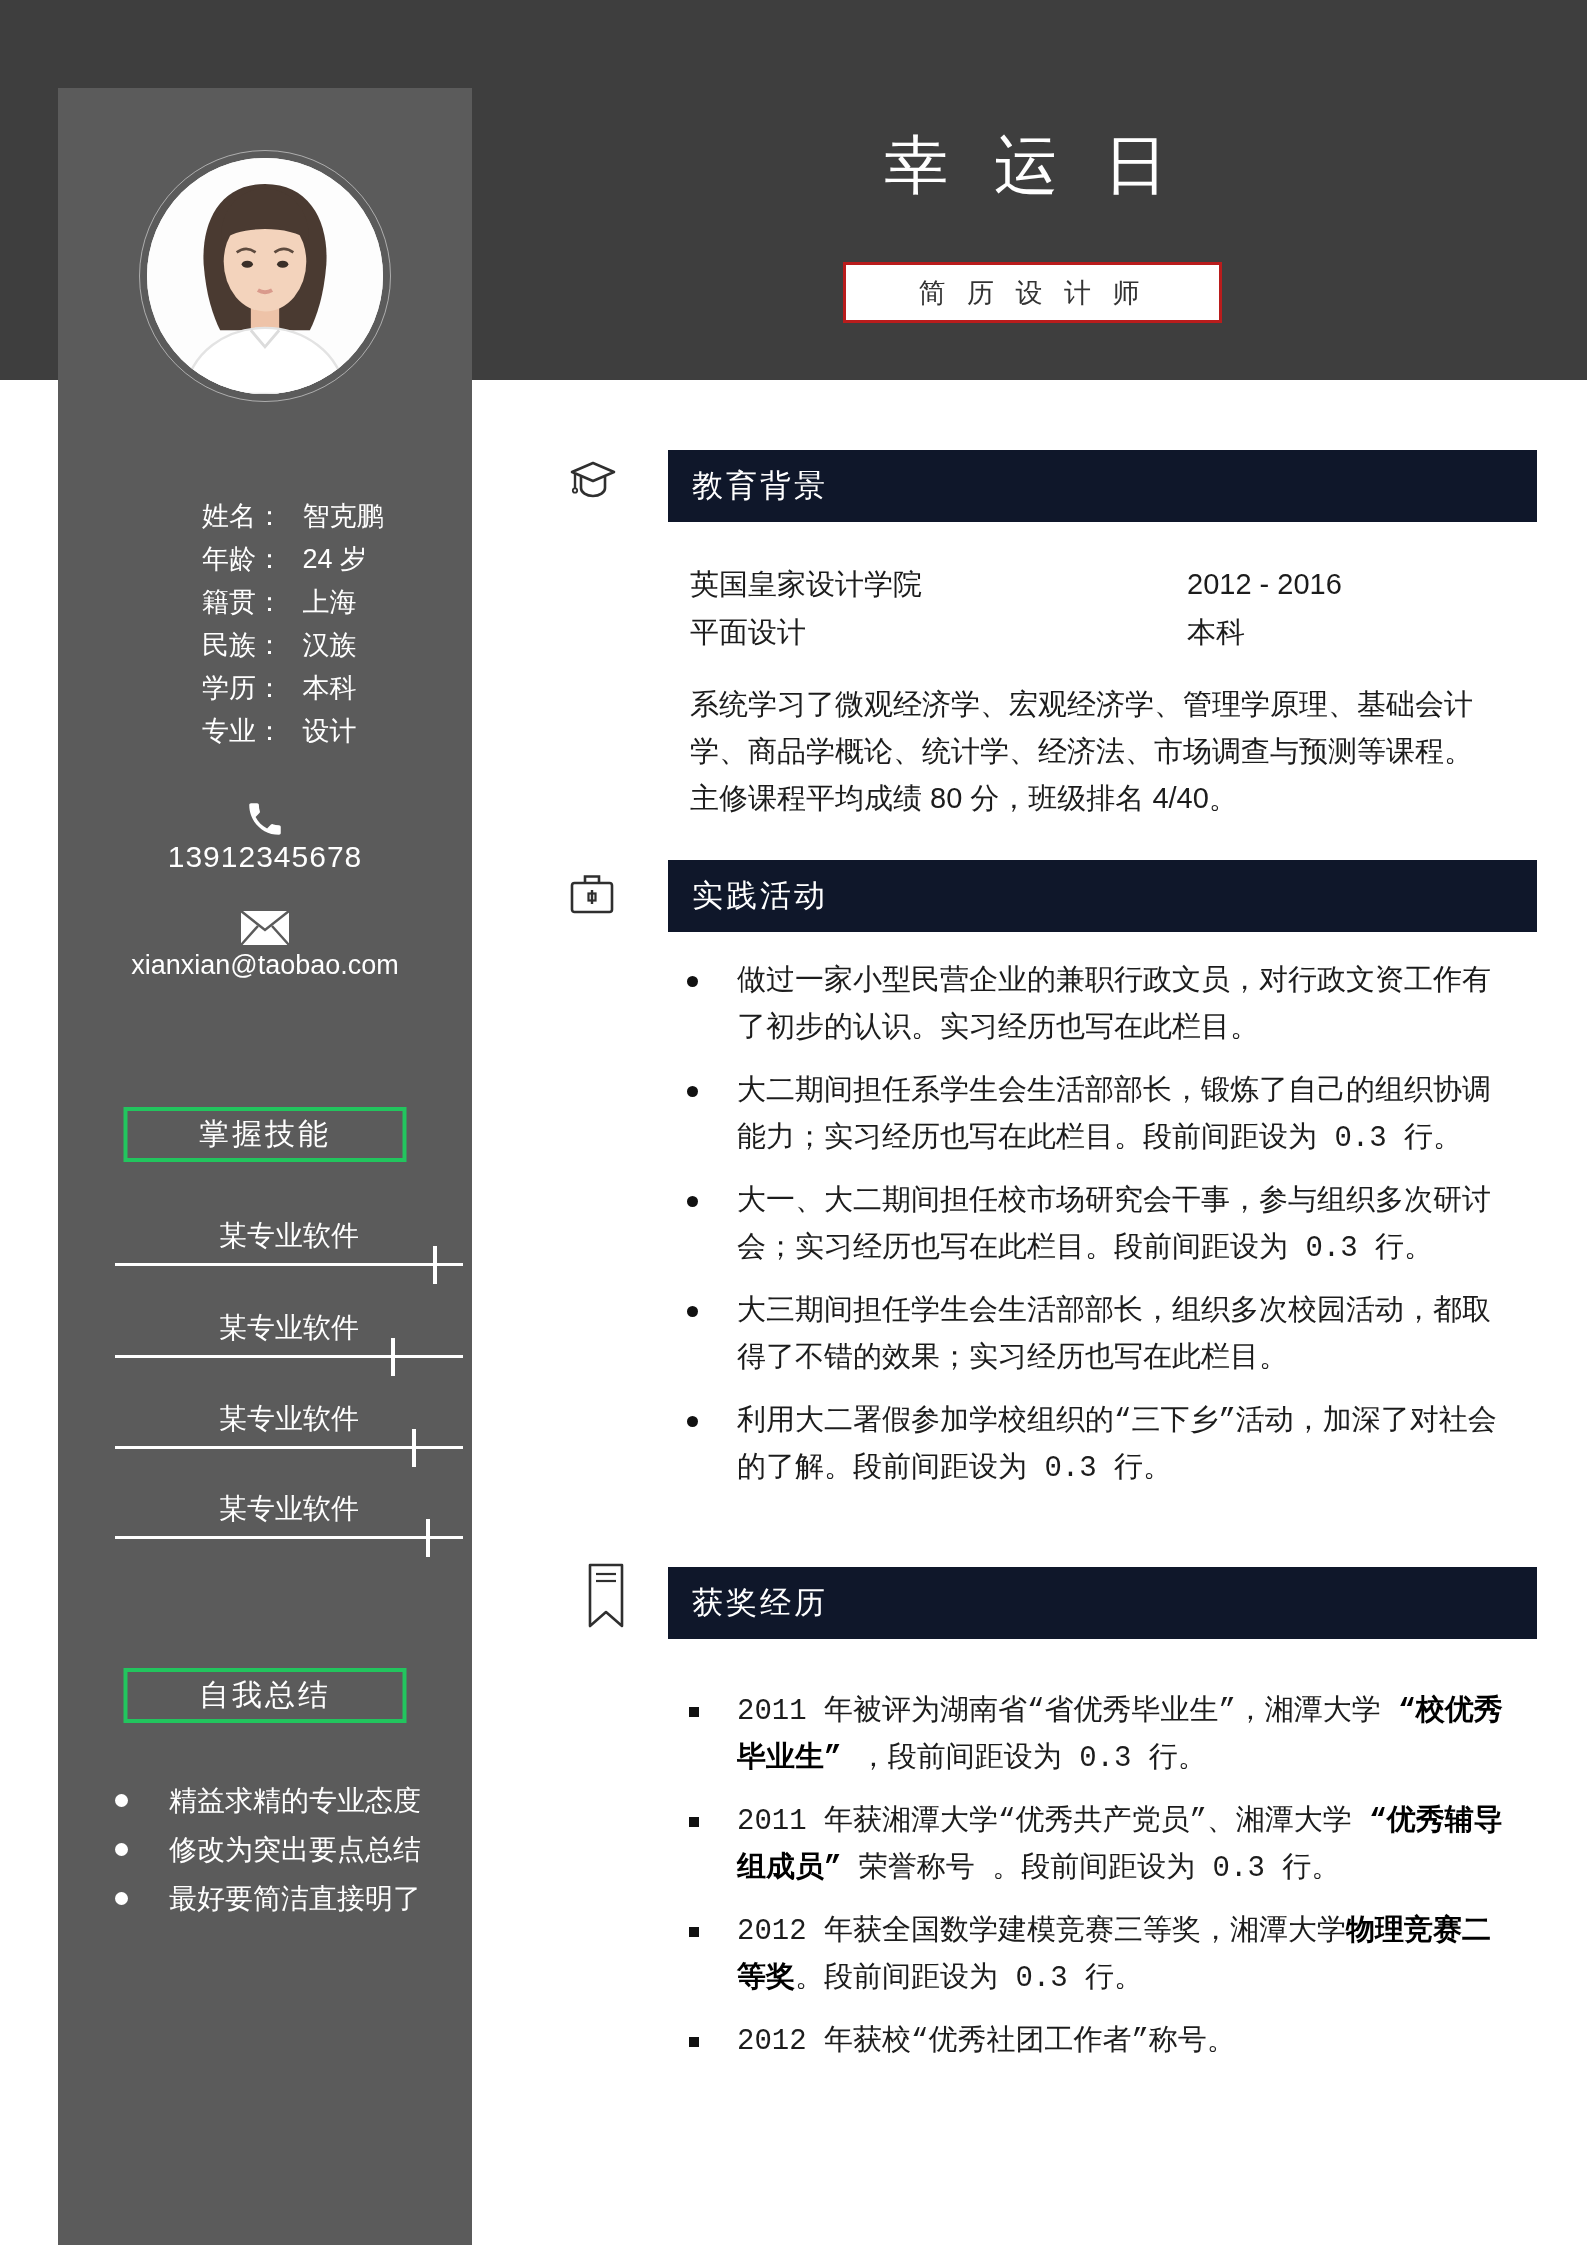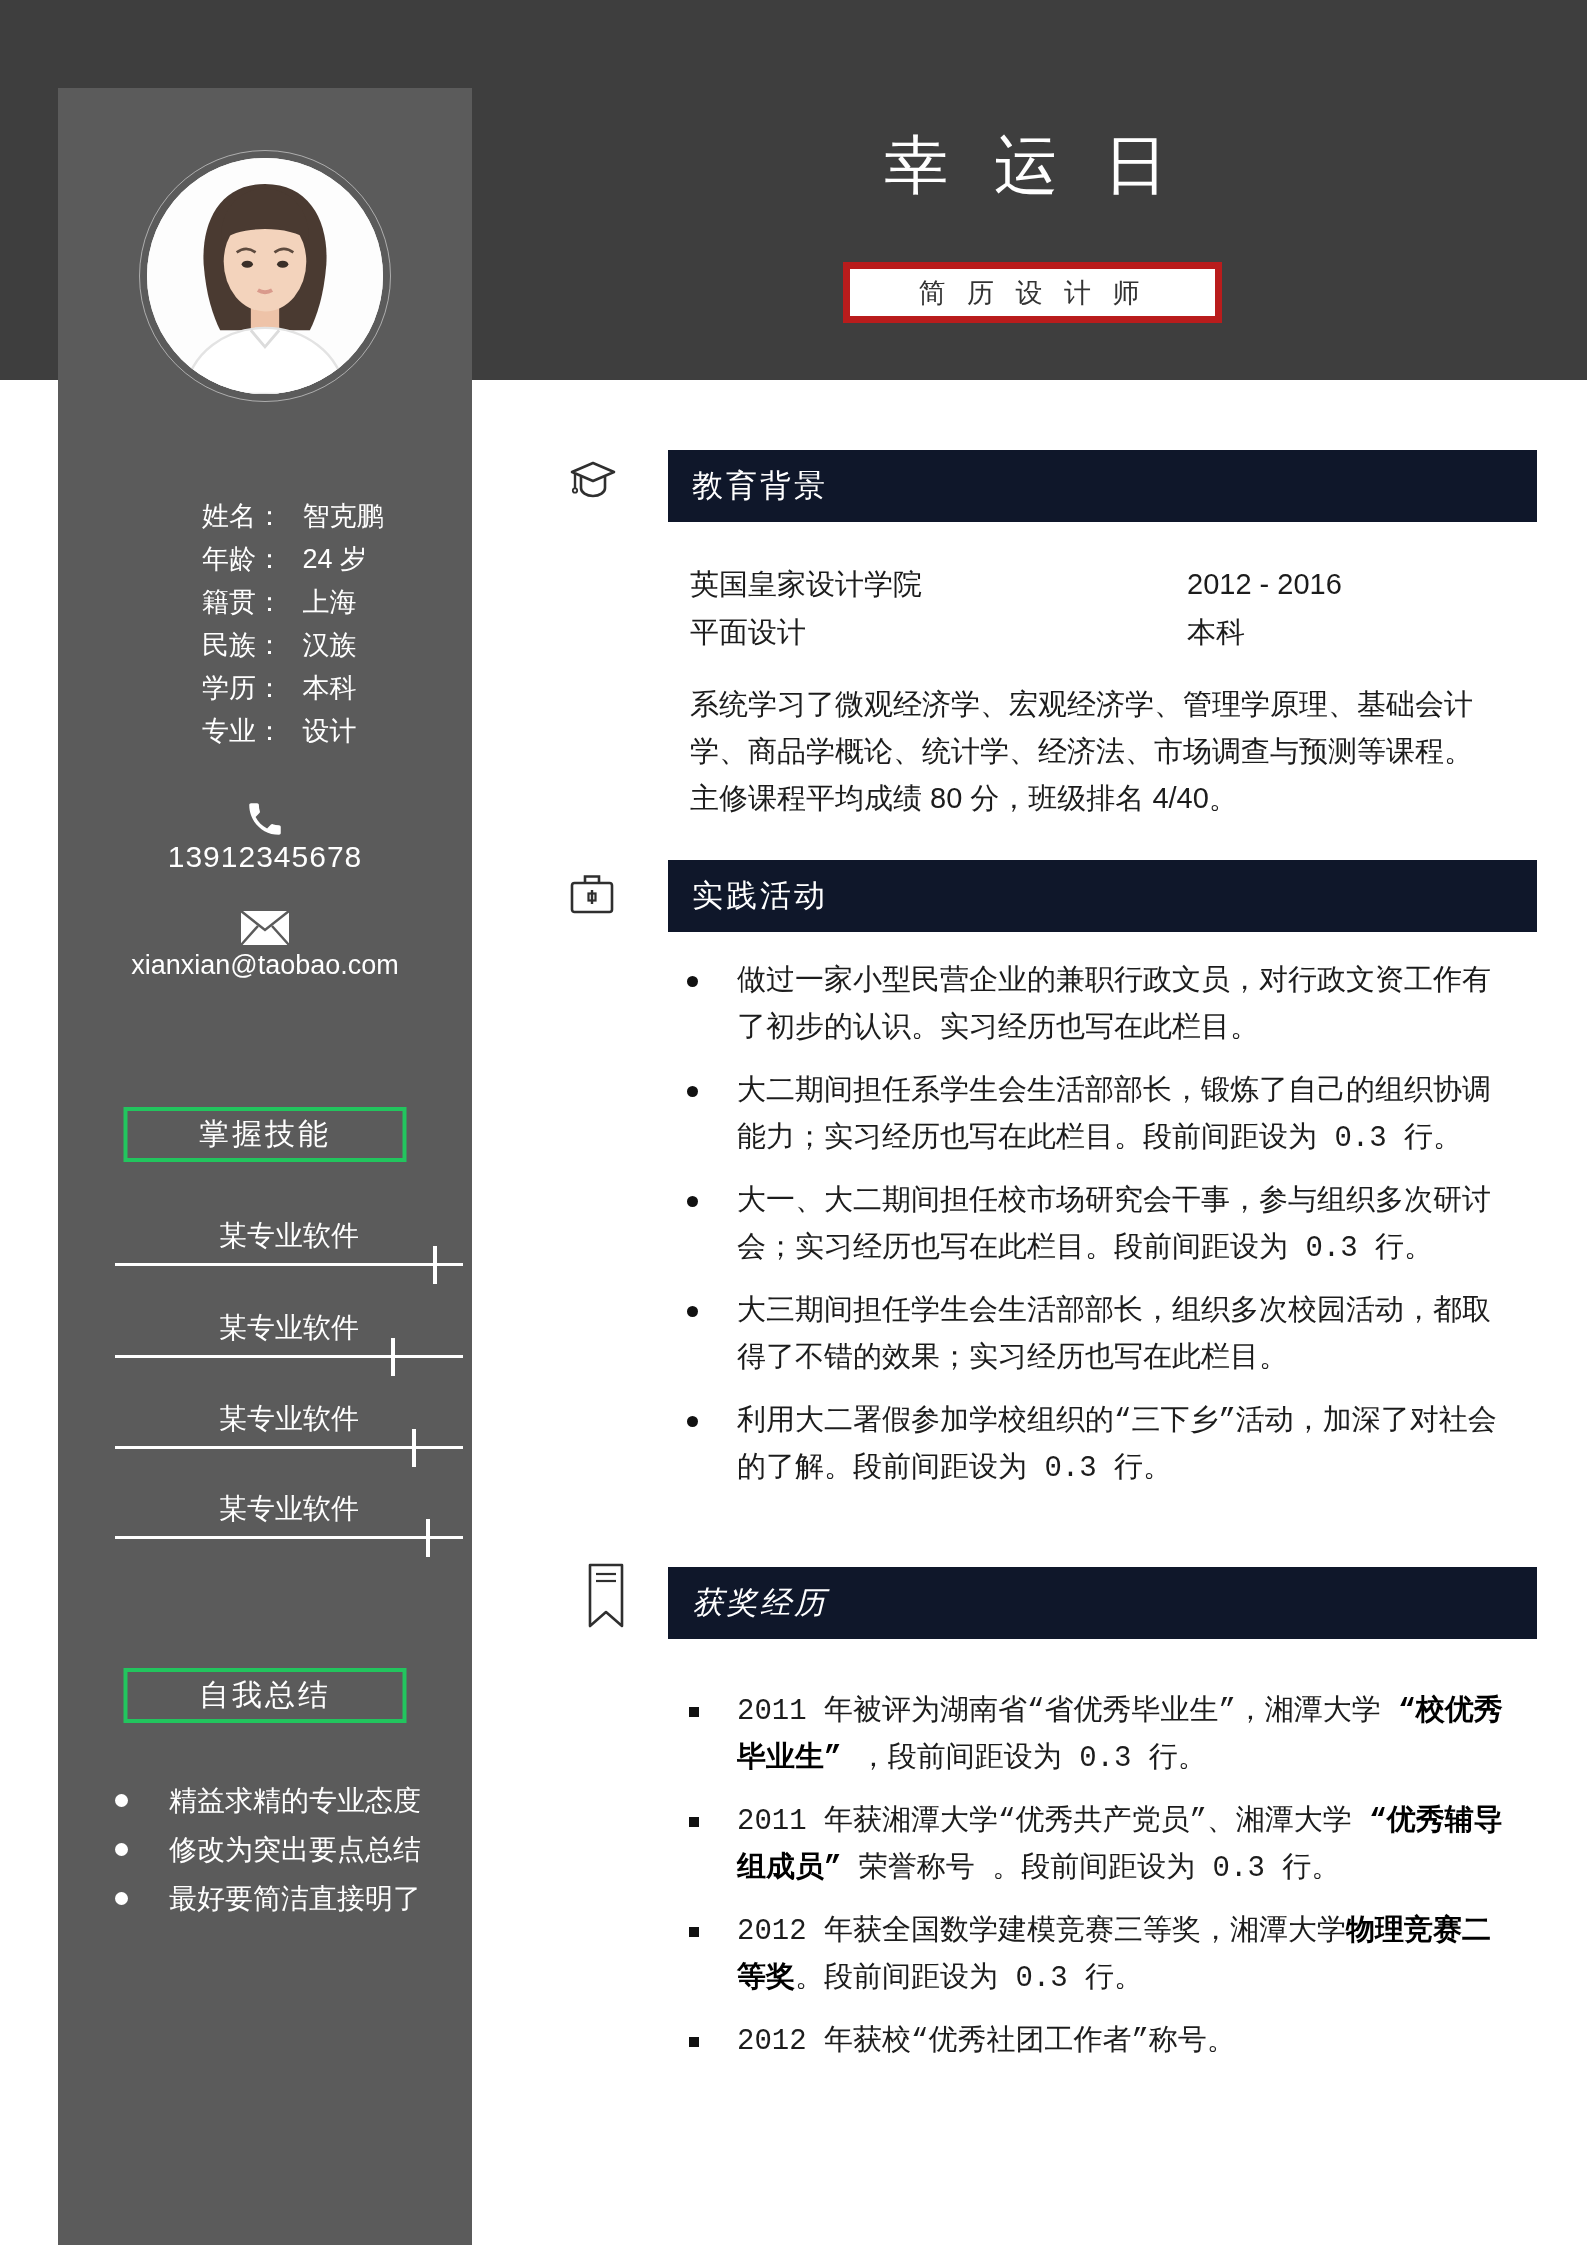--- a/index.html
+++ b/index.html
@@ -9,21 +9,21 @@
     -webkit-font-smoothing:antialiased;
   }
   
   .top-band{position:absolute;left:0;top:0;width:1587px;height:380px;background:#3e3e3e;}
   .resume-title{
     position:absolute;top:122px;left:638px;width:790px;text-align:center;
     font-size:64px;color:#ffffff;letter-spacing:14px;font-weight:400;white-space:nowrap;
   }
   .subtitle-box{
     position:absolute;top:262px;left:843px;width:379px;height:61px;background:#ffffff;
-    border:7px solid #b91c1c;box-sizing:border-box;display:flex;align-items:center;
+    border:3px solid #b91c1c;box-sizing:border-box;display:flex;align-items:center;
     justify-content:center;font-size:27px;letter-spacing:7px;color:#333333;white-space:nowrap;
   }
   
   .sidebar{position:absolute;left:58px;top:88px;width:414px;height:2157px;background:#5b5b5b;}
   .photo-ring{
     position:absolute;top:62px;left:50%;transform:translateX(-50%);
     width:252px;height:252px;border-radius:50%;border:1px solid rgba(255,255,255,.5);
     box-sizing:border-box;
   }
   .photo{
@@ -59,21 +59,21 @@
     position:absolute;left:12px;top:18px;width:13px;height:13px;border-radius:50%;background:#ffffff;
   }
   
   .section-bar{
     position:absolute;left:668px;width:869px;height:72px;background:#0f172a;color:#ffffff;
     display:flex;align-items:center;padding-left:24px;box-sizing:border-box;
     font-size:31px;letter-spacing:3px;white-space:nowrap;
   }
   .bar-education{top:450px;}
   .bar-practice{top:860px;}
-  .bar-awards{top:1567px;font-style:italic;}
+  .bar-awards{top:1567px;}
   .section-icon{position:absolute;left:568px;}
   .icon-education{top:458px;}
   .icon-practice{top:870px;}
   .icon-awards{top:1562px;left:586px;}
   .edu-rows{position:absolute;left:690px;top:560px;width:828px;color:#1c1c1c;font-size:29px;}
   .edu-row{position:relative;height:48px;line-height:48px;white-space:nowrap;}
   .edu-right{position:absolute;left:497px;top:0;}
   .edu-desc{position:absolute;left:690px;top:681px;width:830px;font-size:29px;line-height:47px;color:#1c1c1c;}
   .edu-desc p{margin:0;}
   .bullet-list{position:absolute;left:668px;width:850px;list-style:none;margin:0;padding:0;}

